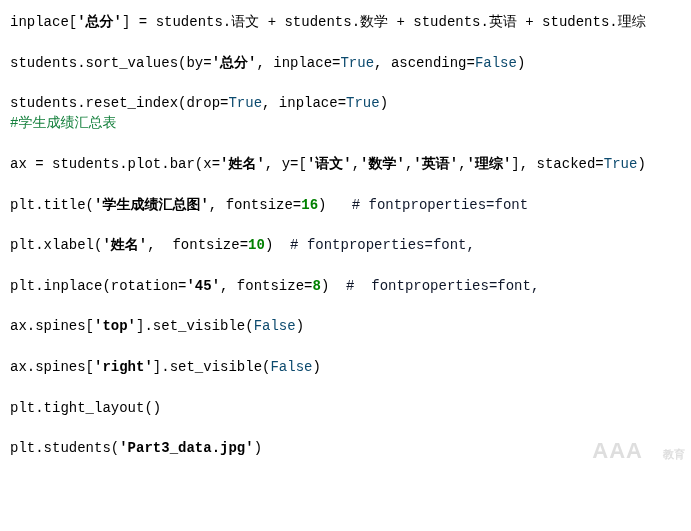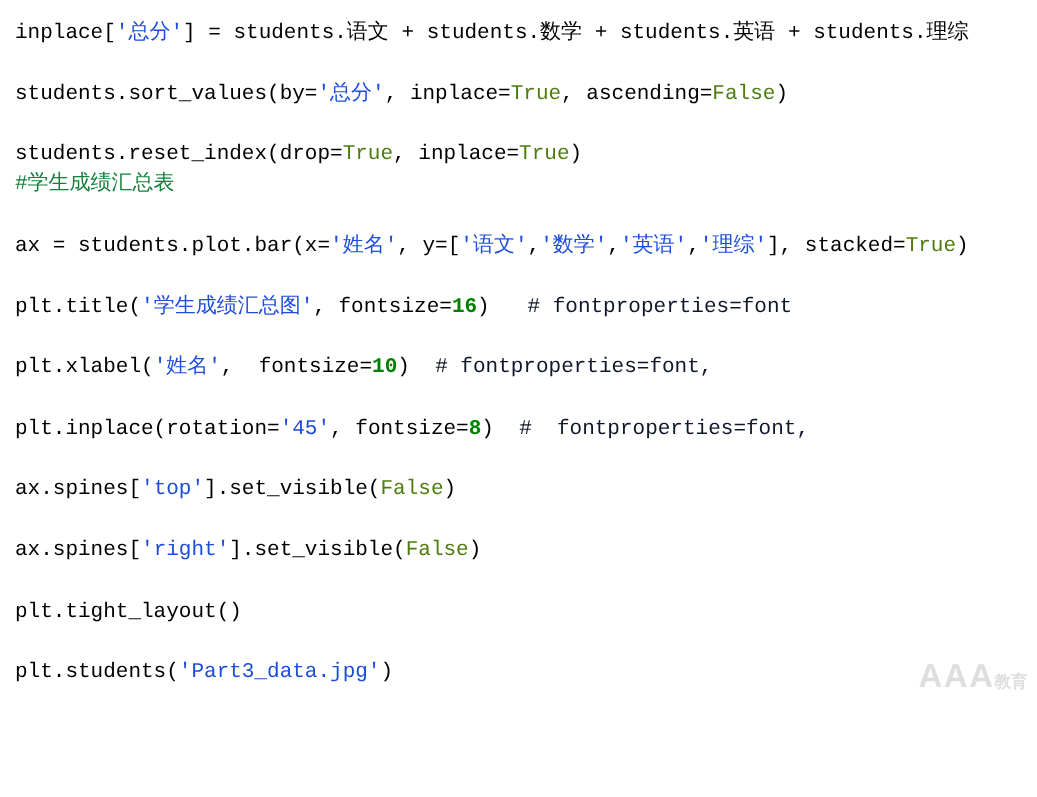--- a/index.html
+++ b/index.html
@@ -7,37 +7,37 @@
     font-family: Consolas, 'Courier New', monospace;
     font-size: 14px;
     line-height: 1.45;
     background: #ffffff;
     color: #000000;
     padding: 12px 10px;
     width: 691px;
     position: relative;
   }
   pre { font-family: inherit; white-space: pre; }
-  .str   { color: #1d4ed8; }  
-  .kw    { color: #4d7c0f; }  
+  .str   { color: #000000; font-weight: bold; }  
+  .kw    { color: #0c4a6e; }  
   .num   { color: #008000; font-weight: bold; }  
   .cmt   { color: #0f172a; }  
   .redcmt{ color: #15803d; }
   .wm {
     position: absolute;
     right: 6px;
     bottom: 4px;
     font-family: Arial, sans-serif;
     font-size: 22px;
     font-weight: bold;
     color: rgba(160,160,160,0.35);
     letter-spacing: 1px;
     user-select: none;
   }
-  .wm small { font-size: 11px; font-weight: bold; letter-spacing:0; }
+  .wm small { font-size: 11px; font-weight: bold; letter-spacing:0;margin-left:20px; }
 </style>
 </head>
 <body>
 
 <pre><span><span>inplace[</span><span class="str">'总分'</span><span>] = students.语文 + students.数学 + students.英语 + students.理综</span></span>
 
 <span><span>students.sort_values(by=</span><span class="str">'总分'</span><span>, inplace=</span><span class="kw">True</span><span>, ascending=</span><span class="kw">False</span><span>)</span></span>
 
 <span><span>students.reset_index(drop=</span><span class="kw">True</span><span>, inplace=</span><span class="kw">True</span><span>)</span></span>
 <span><span class="redcmt">#学生成绩汇总表</span></span>

